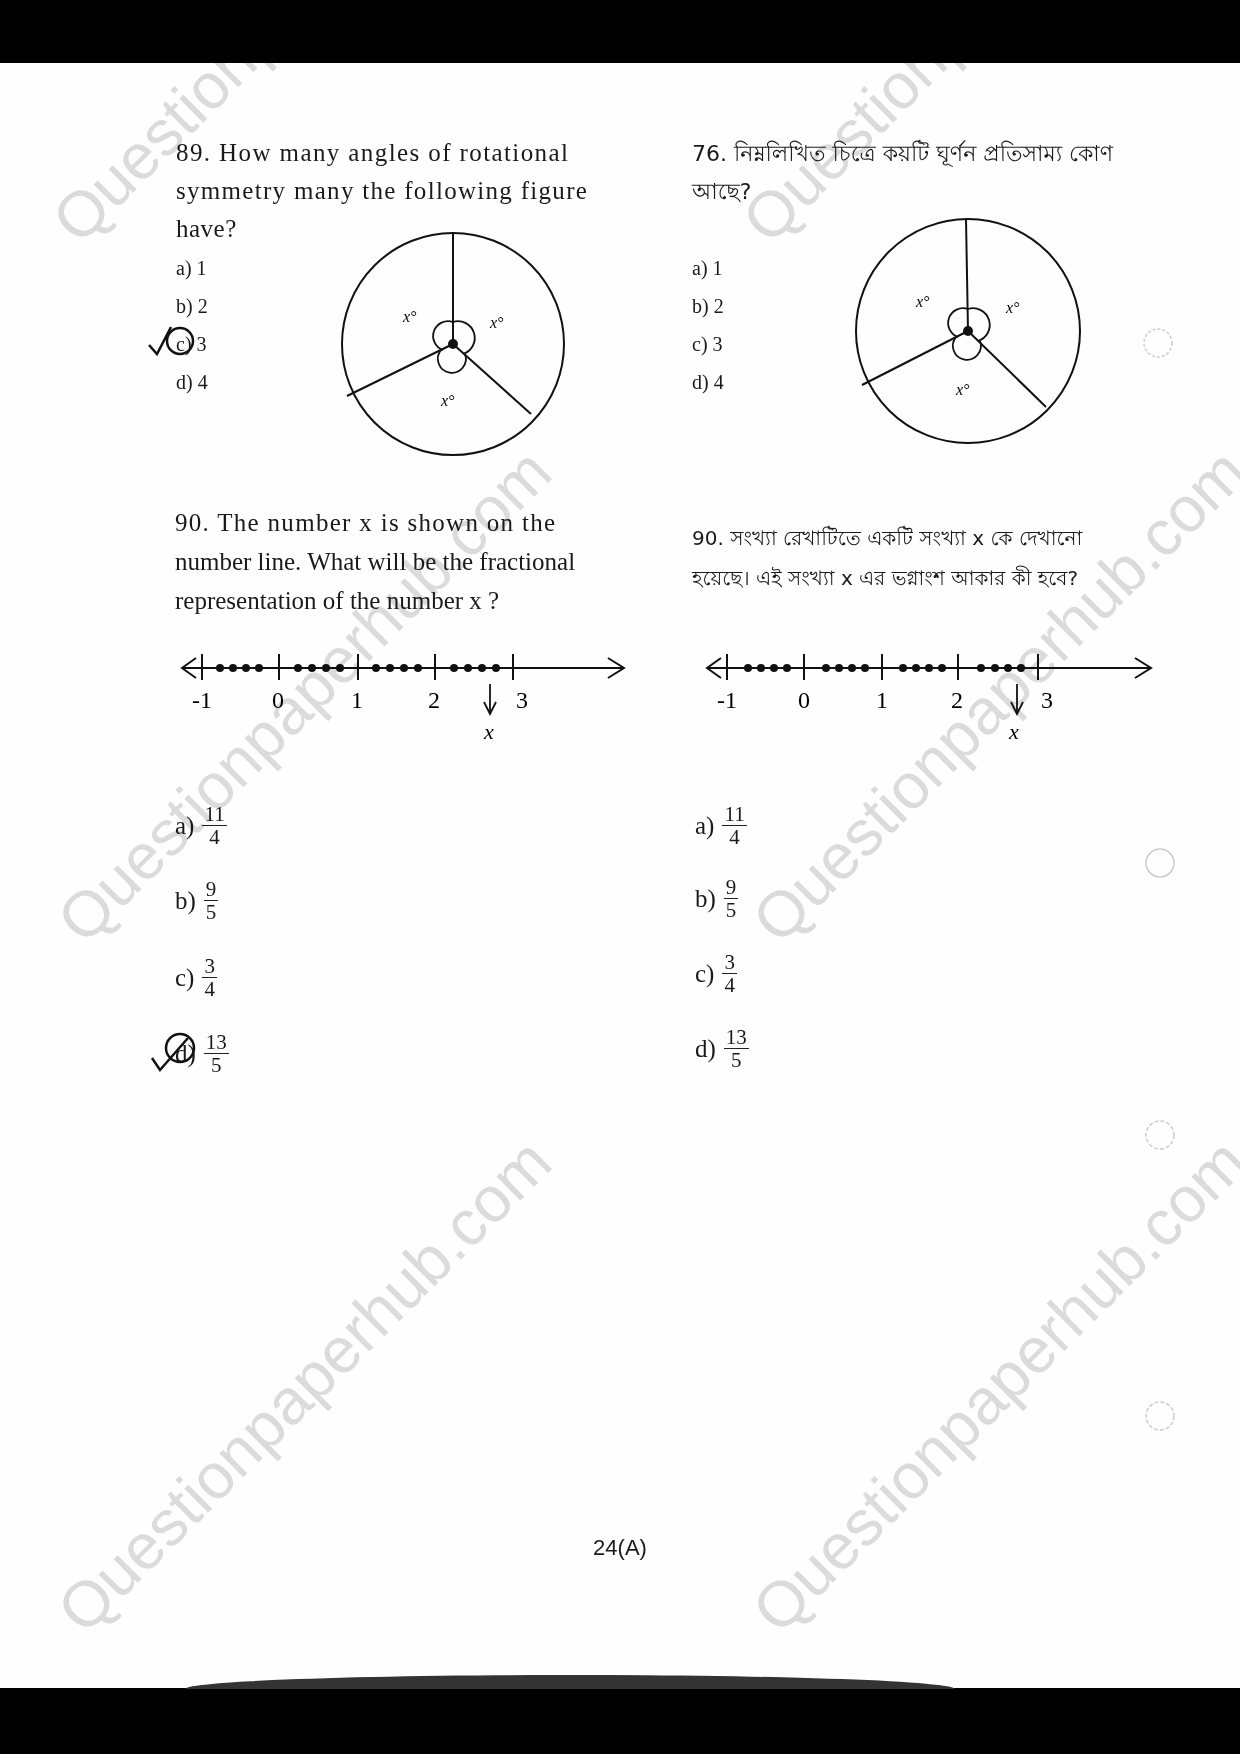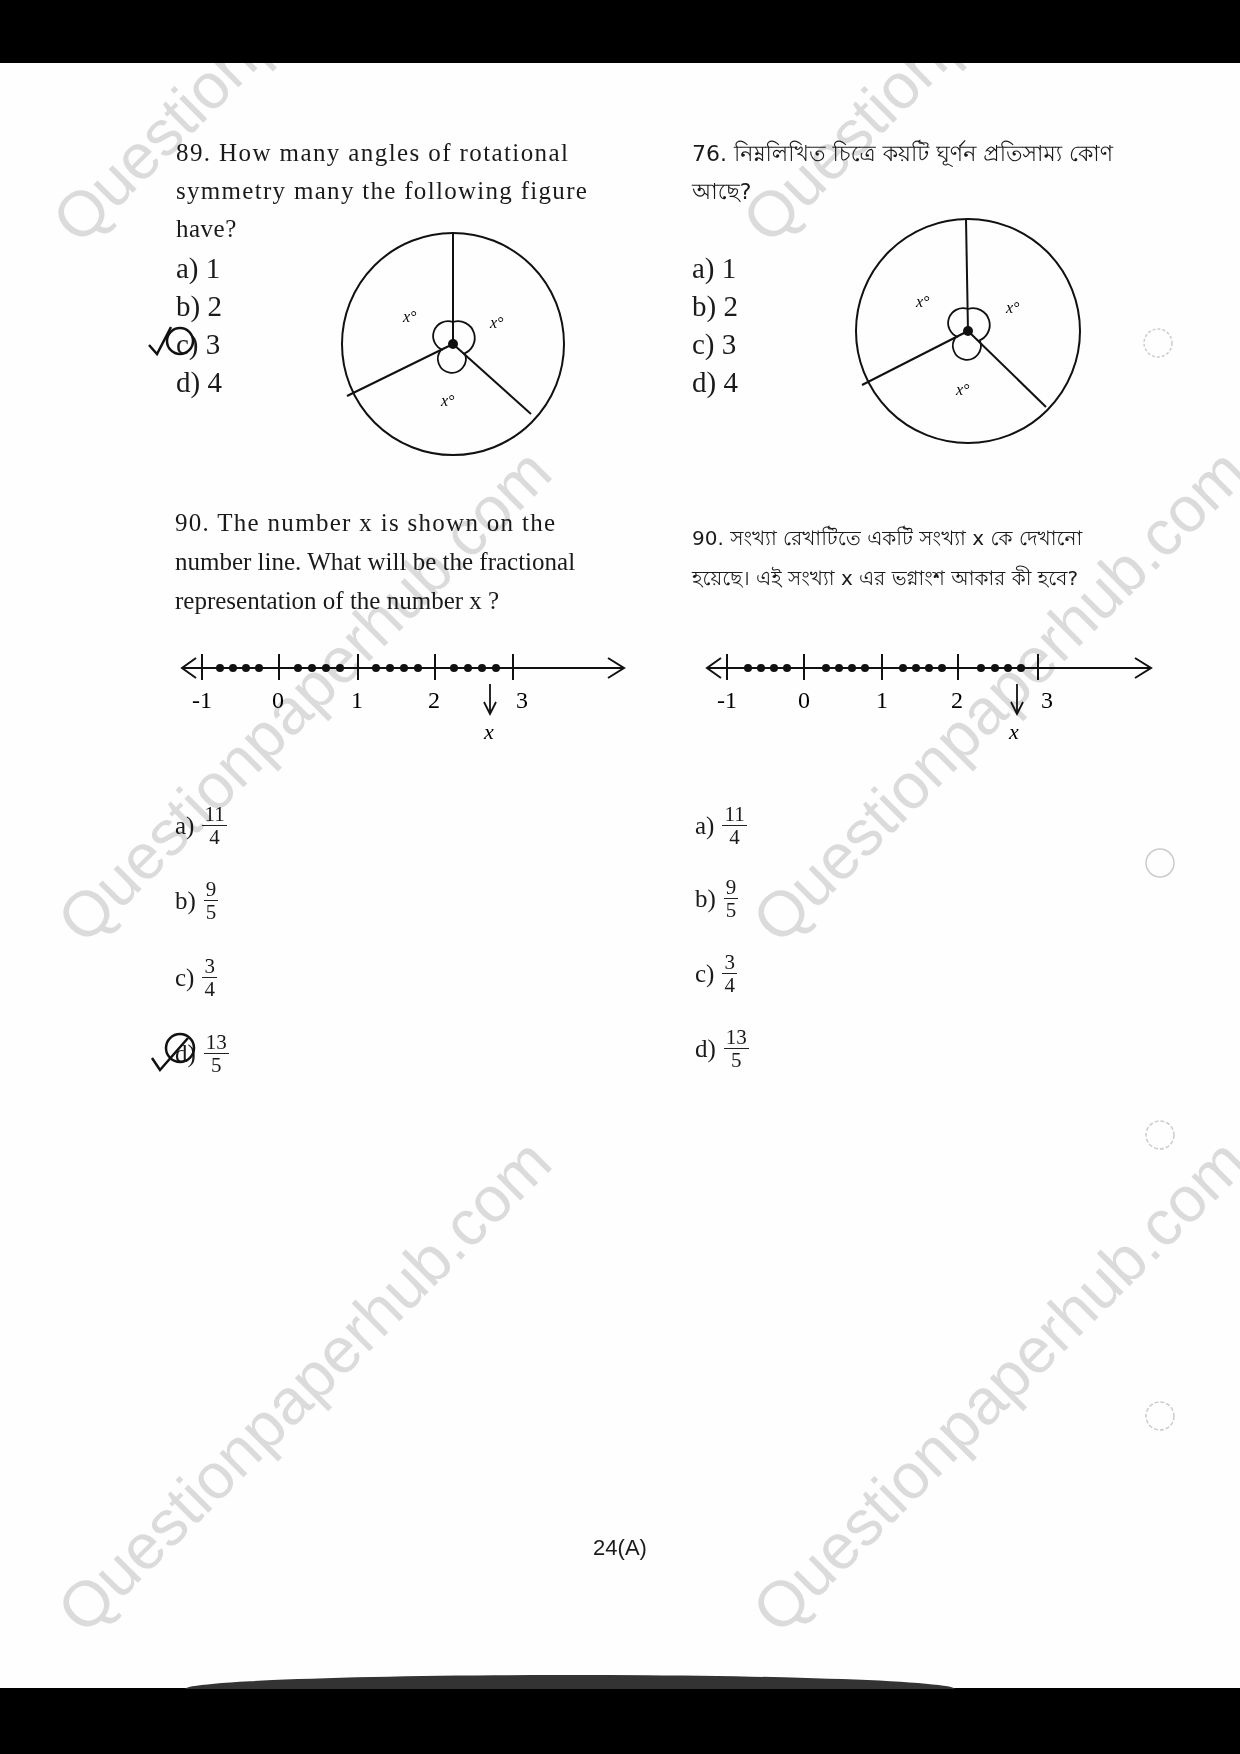--- a/index.html
+++ b/index.html
@@ -2,21 +2,21 @@
 <html><head>
 <meta charset="utf-8">
 <style>
   html, body { margin:0; padding:0; }
   body { width:1240px; height:1754px; position:relative; overflow:hidden; background:#000; font-family:"Liberation Serif", serif; color:#1a1a1a; }
   .page { position:absolute; left:0; top:63px; width:1240px; height:1625px; background:#fefefe; overflow:hidden; }
   .bottom-shadow { position:absolute; left:185px; top:1675px; width:770px; height:14px; background:#333; border-radius:50% 50% 0 0 / 100% 100% 0 0; }
   .wm { position:absolute; color:#d6d6d6; font-family:"Liberation Sans", sans-serif; font-size:64px; white-space:nowrap; transform-origin:left bottom; transform:rotate(-45deg); pointer-events:none; opacity:0.85; }
   .q { position:absolute; font-size:25px; line-height:38px; }
   .en { letter-spacing:0.5px; }
-  .opts { position:absolute; font-size:29px; line-height:38px; }
+  .opts { position:absolute; font-size:20px; line-height:38px; }
   .frac { display:inline-flex; flex-direction:column; align-items:center; vertical-align:middle; font-size:21px; line-height:22px; margin-left:8px; }
   .frac .num { border-bottom:1.5px solid #222; padding:0 2px; }
   .fopt { position:absolute; font-size:25px; display:flex; align-items:center; }
   .footer { position:absolute; left:0; width:1240px; top:1472px; text-align:center; font-family:"Liberation Sans", sans-serif; font-weight:normal; font-size:22px; }
   svg text { font-family:"Liberation Serif", serif; }
 </style>
 </head>
 <body>
 
 <div class="page">

